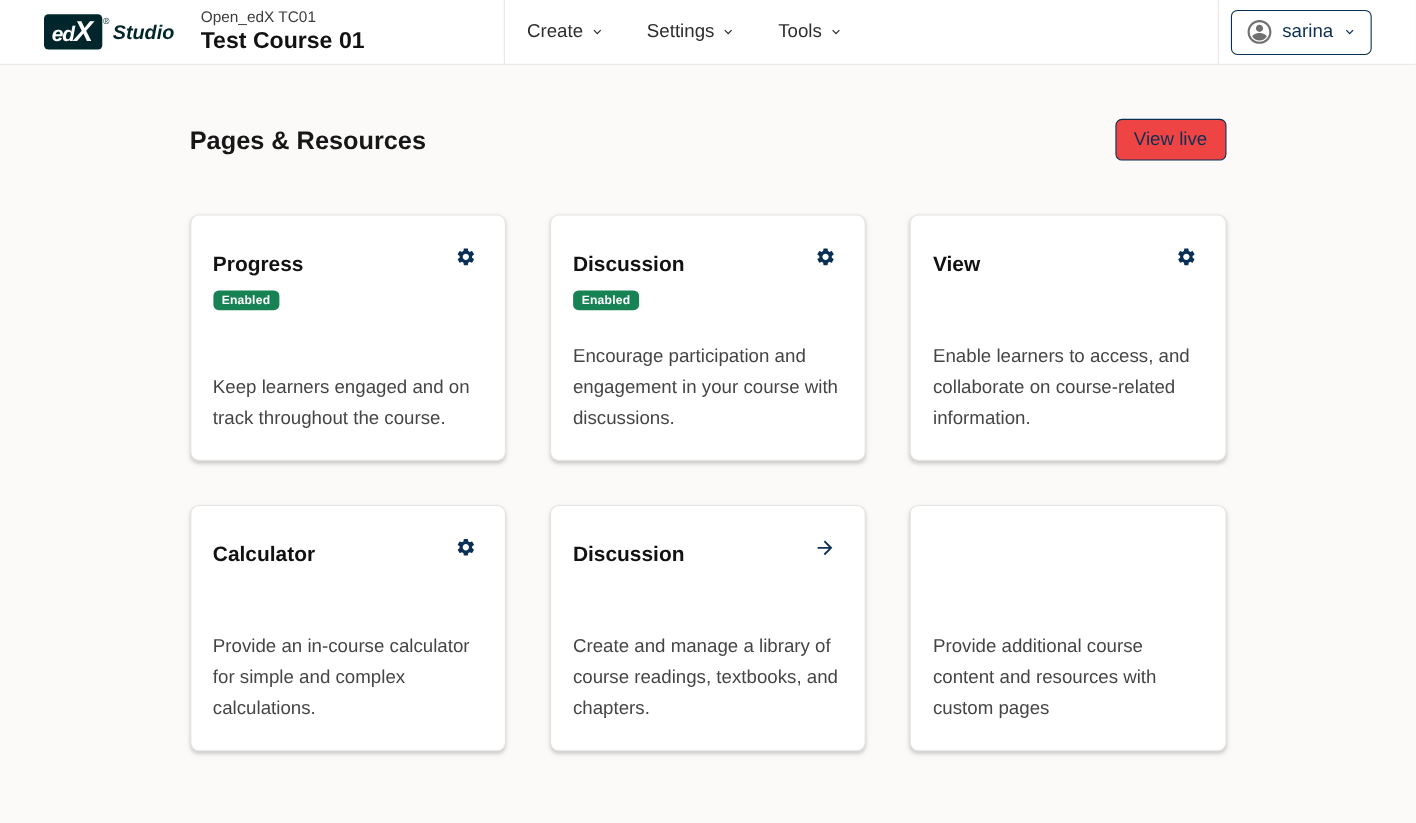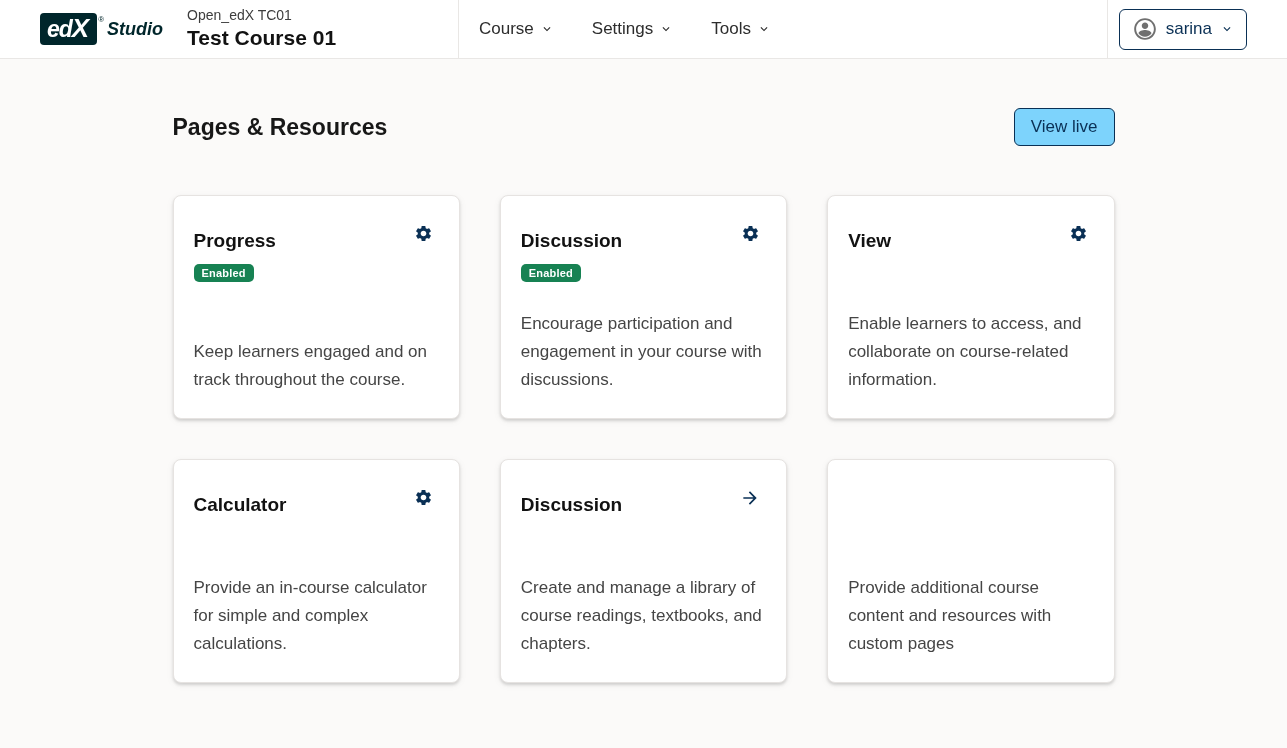--- a/index.html
+++ b/index.html
@@ -32,21 +32,21 @@
     color: #ffffff;
     border-radius: 4px;
     padding: 2px 9px 4px 7px;
     font-style: italic;
     font-weight: bold;
     line-height: 1;
     display: flex;
     align-items: baseline;
     cursor: pointer;
   }
-  .edx-ed { font-size: 23px; letter-spacing: -1px; }
+  .edx-ed { font-size: 19px; letter-spacing: -1px; }
   .edx-x  { font-size: 26px; letter-spacing: -1px; }
   .logo-reg { font-size: 8px; color: #00262b; position: relative; top: -10px; left: 1px; }
   .logo-studio {
     font-style: italic; font-weight: bold;
     font-size: 18px; color: #00262b; margin-left: 4px;
   }
   .course-info { margin-left: 24px; line-height: 1.25; }
   .course-org  { font-size: 14px; color: #3d3d3d; }
   .course-name { font-size: 21px; font-weight: bold; color: #121212; }
 
@@ -97,21 +97,21 @@
   
   .page-container { width: 942px; margin: 0 auto; }
   .page-header-row {
     margin-top: 49px;
     display: flex;
     align-items: center;
     justify-content: space-between;
   }
   .page-title { font-size: 23px; font-weight: bold; color: #171717; }
   .view-live-btn {
-    background: #7dd3fc;
+    background: #ef4444;
     border: 1px solid #0a3055;
     border-radius: 6px;
     color: #0a3055;
     font-family: inherit;
     font-size: 17px;
     padding: 8px 16px;
     cursor: pointer;
   }
 
   .cards-grid {
@@ -182,21 +182,21 @@
     <div class="course-info">
       <div class="course-org">Open_edX TC01</div>
       <div class="course-name">Test Course 01</div>
     </div>
   </div>
 
   <div class="v-divider"></div>
 
   <nav class="main-nav" id="main-nav">
       <button class="nav-item">
-        <span>Course</span>
+        <span>Create</span>
         <span style="line-height: 0;">
           <svg width="14" height="14" viewBox="0 0 24 24" fill="#2d2d2d">
             <path d="M16.59 8.59L12 13.17 7.41 8.59 6 10l6 6 6-6z"></path>
           </svg>
         </span>
       </button>
       <button class="nav-item">
         <span>Settings</span>
         <span style="line-height: 0;">
           <svg width="14" height="14" viewBox="0 0 24 24" fill="#2d2d2d">

